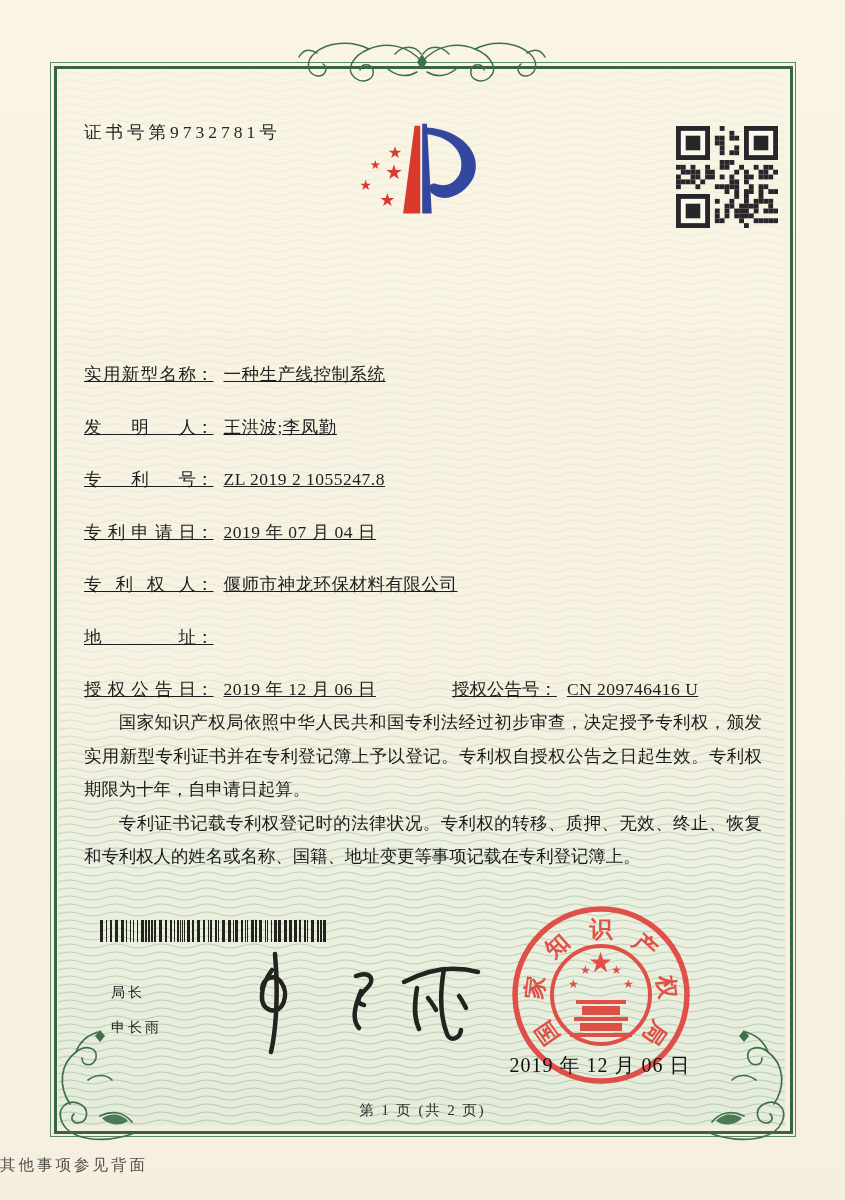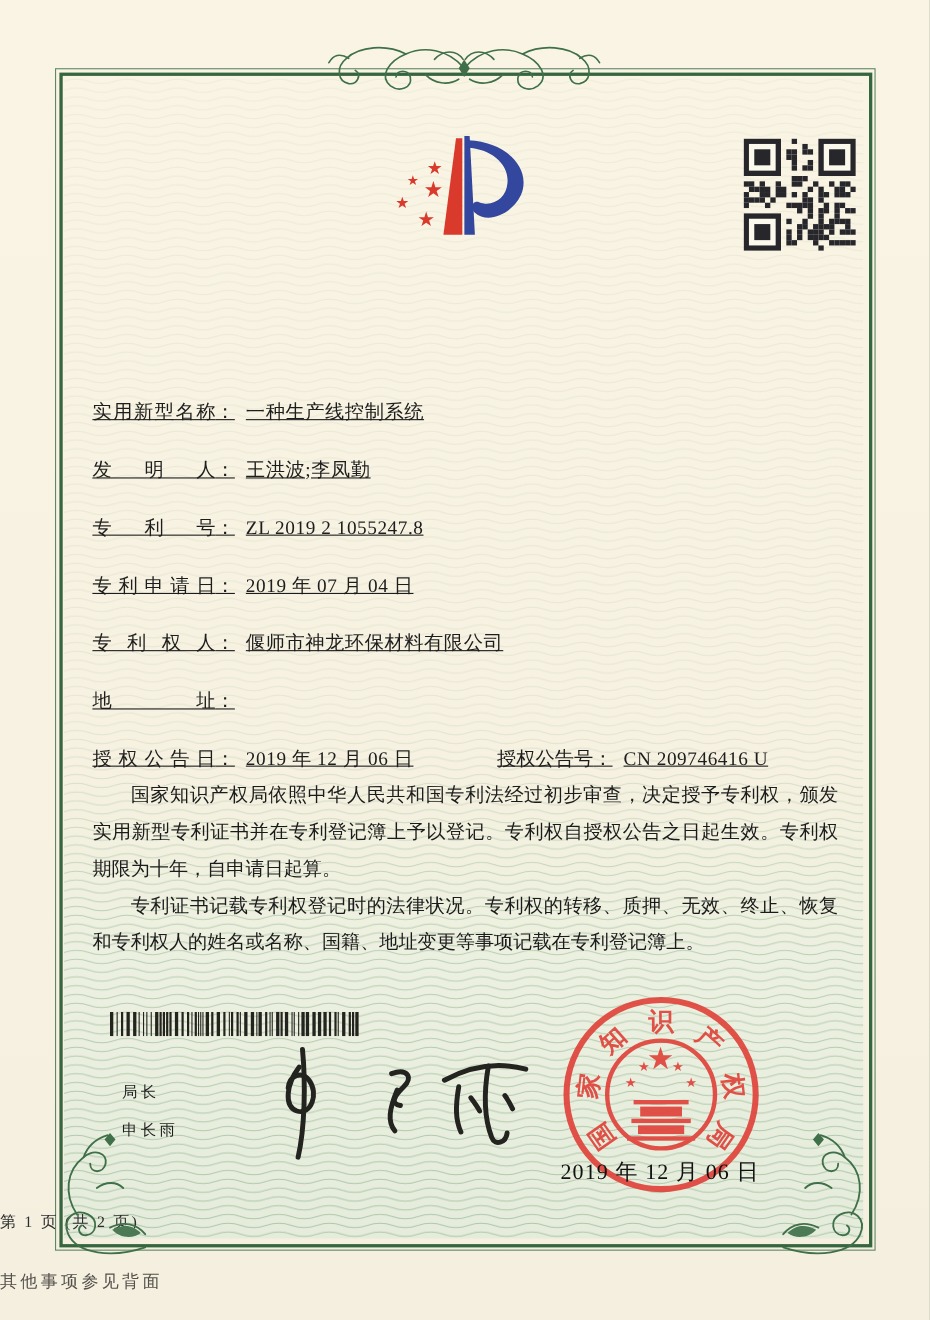--- a/index.html
+++ b/index.html
@@ -37,21 +37,21 @@
   .barcode{position:absolute;left:100px;top:920px;}
 
   .director{position:absolute;left:111px;top:984px;font-size:14px;color:#1c1c1c;}
   .director div{margin-bottom:17px;letter-spacing:3px;}
   .signature{position:absolute;left:228px;top:946px;}
 
   .seal{position:absolute;left:490px;top:900px;}
   .seal-date{position:absolute;left:488px;top:1052px;width:224px;text-align:center;
     font-size:20px;color:#111;letter-spacing:1px;font-weight:500;}
 
-  .page-info{position:absolute;left:0;top:1101px;width:100%;
+  .page-info{position:absolute;left:0;top:1101px;width:100%;text-align:center;
     font-size:14.5px;letter-spacing:2px;color:#2c2c2c;}
   .back-note{position:absolute;left:0;top:1155px;width:100%;
     font-size:15.5px;letter-spacing:3px;color:#54504a;}
 </style>
 </head>
 <body>
 
 <div class="paper">
 
   <svg class="guilloche" width="727" height="1056">
@@ -123,20 +123,21 @@
         <path d="M60 88 C 72 82, 84 84, 92 94"></path>
         <path d="M48 52 C 56 46, 66 46, 72 52"></path>
       </g>
       <path d="M60 2 L 65 8 L 60 14 L 55 8 Z" fill="#3f7049"></path>
       <path d="M62 90 C 72 84, 82 86, 88 93 C 80 99, 68 97, 62 90 Z" fill="#4b7a55"></path>
     </g>
   </svg>
 
   <div class="content">
 
+    <div class="cert-no">证书号第9732781号</div>
 
     <svg class="logo" width="180" height="124" viewBox="0 0 180 130">
       <polygon points="78,8 84,8 84,100 66,100" fill="#d93a2b"></polygon>
       <polygon points="86,6 91,6 96,100 86,100" fill="#33479e"></polygon>
       <path d="M90 10 C 128 12, 150 38, 140 62 C 131 81, 108 90, 96 79 C 91 74, 94 67, 100 69 C 113 74, 126 65, 127 51 C 129 33, 112 18, 89 17 Z" fill="#33479e"></path>
       <text x="50" y="42" font-size="17" fill="#d93a2b">★</text>
       <text x="31" y="53" font-size="13" fill="#d93a2b">★</text>
       <text x="47" y="64" font-size="21" fill="#d93a2b">★</text>
       <text x="20" y="75" font-size="15" fill="#d93a2b">★</text>
       <text x="41" y="92" font-size="19" fill="#d93a2b">★</text>

